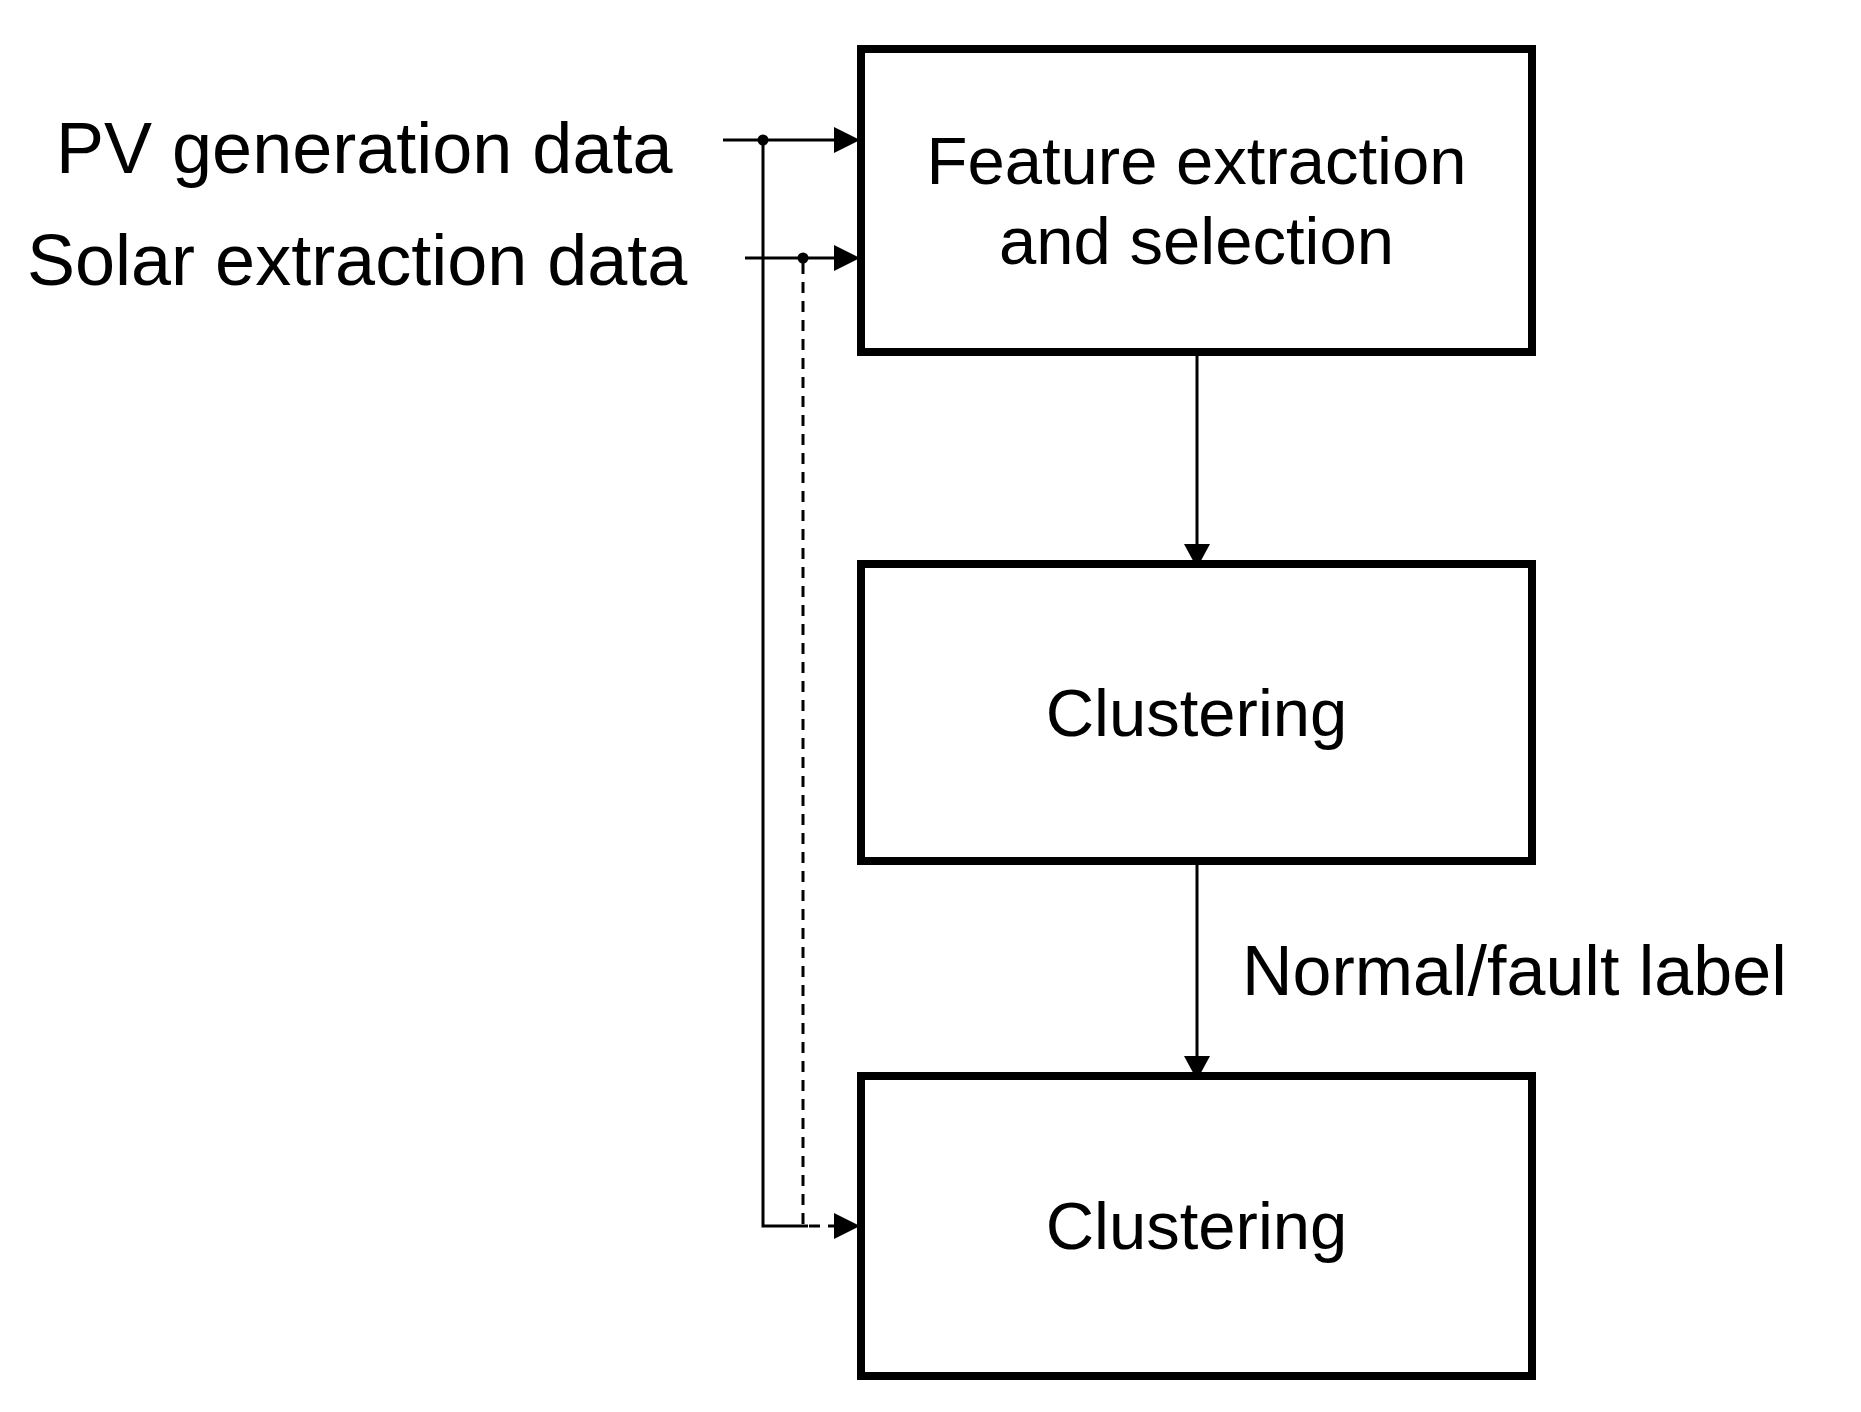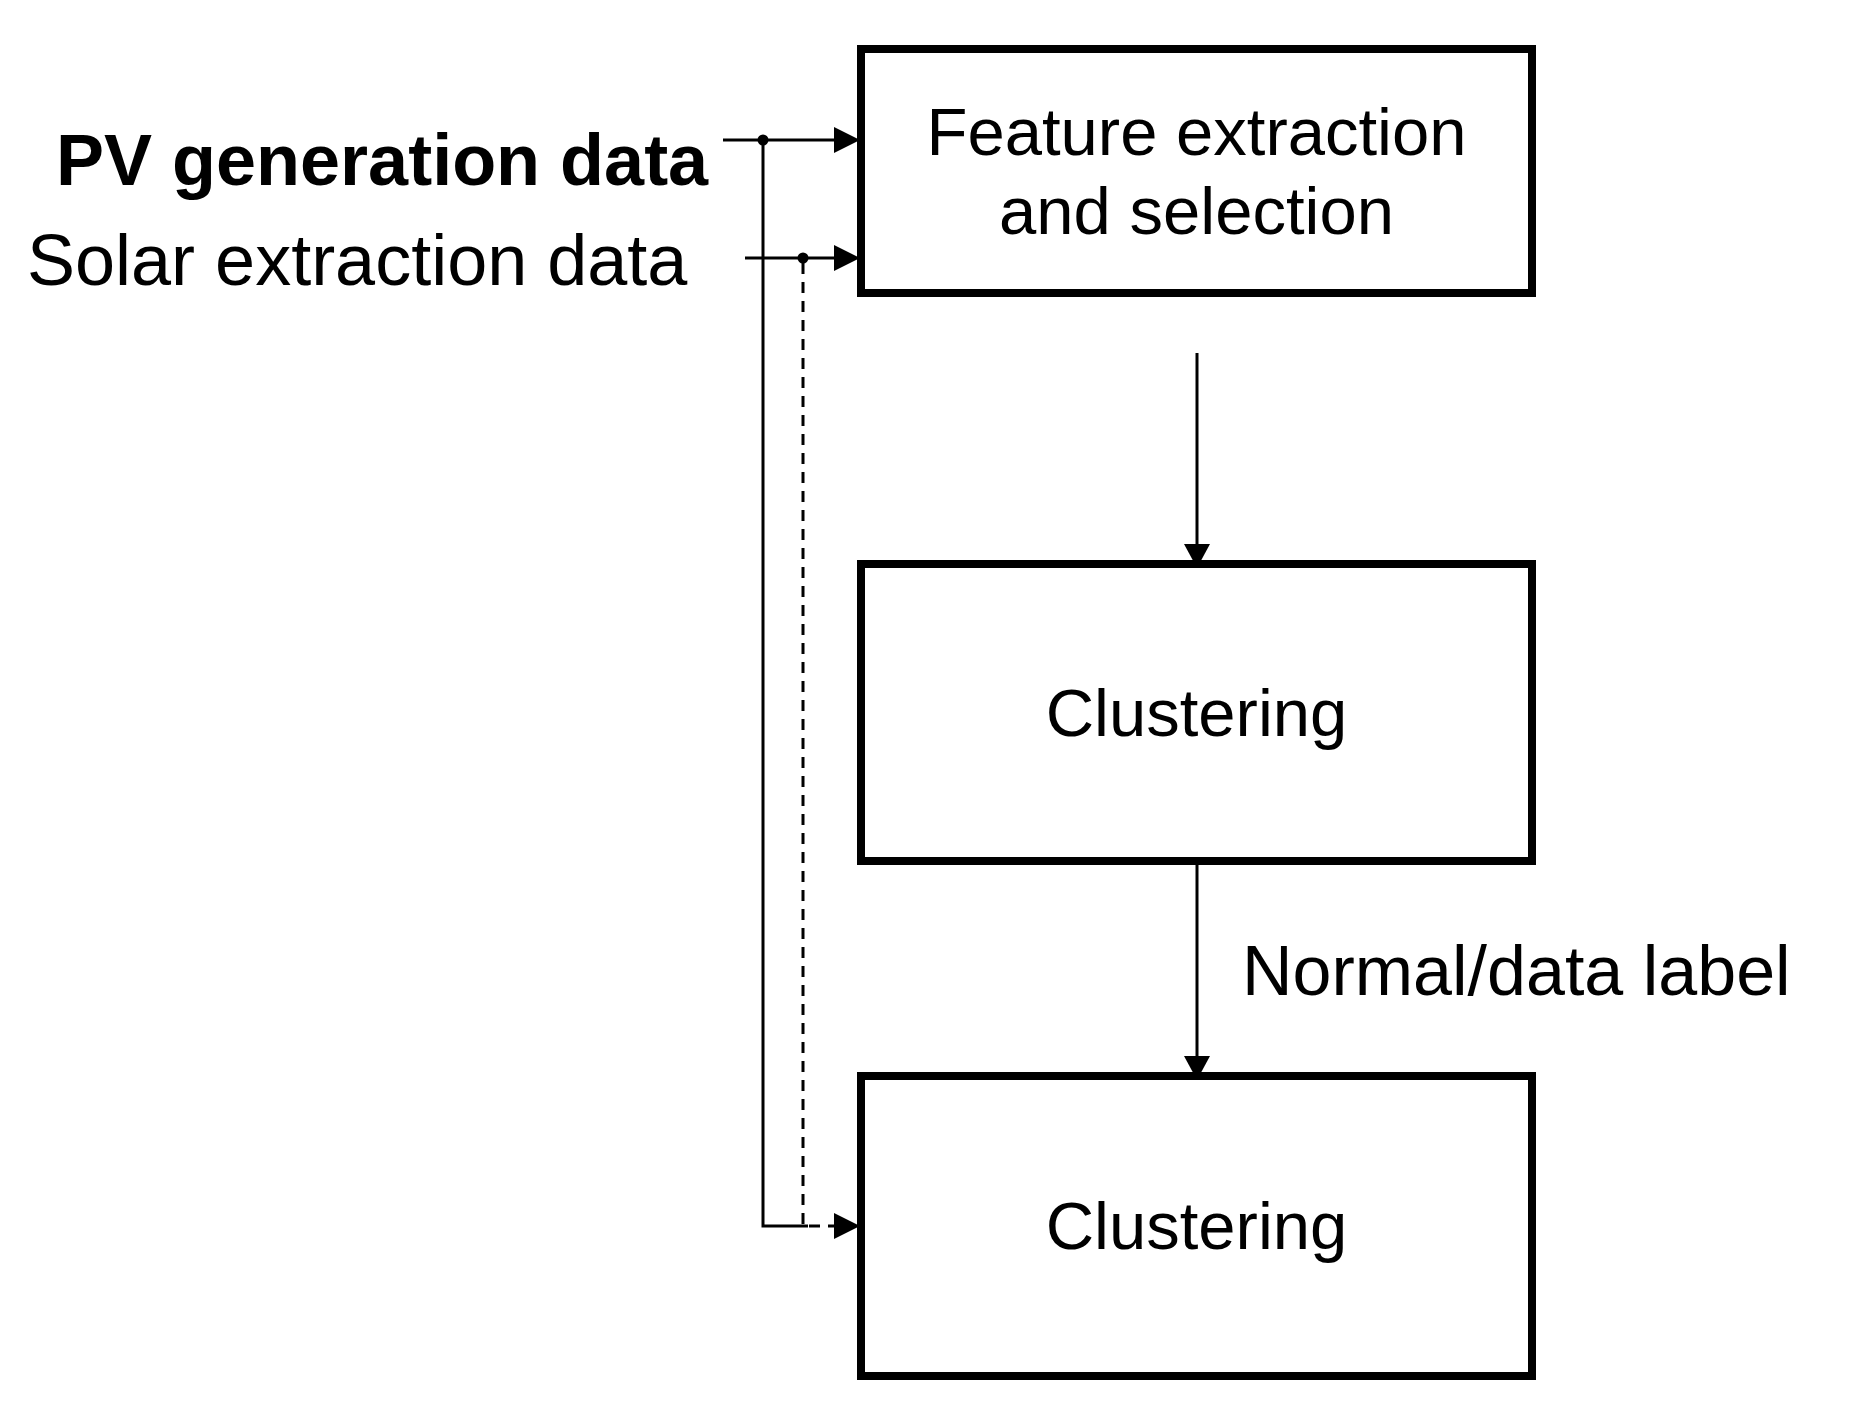--- a/index.html
+++ b/index.html
@@ -38,21 +38,21 @@
     background: #ffffff;
     display: flex;
     flex-direction: column;
     align-items: center;
     justify-content: center;
     text-align: center;
     font-size: 67px;
     line-height: 1.18;
     z-index: 2;
   }
-  #node-feature { left: 857px; top: 45px;  height: 252px; }
+  #node-feature { left: 857px; top: 45px;  height: 311px; }
   #node-clustering { left: 857px; top: 560px; height: 305px; }
   #node-imputation { left: 857px; top: 1072px; height: 308px; }
   #wires {
     position: absolute;
     left: 0; top: 0;
     z-index: 3;
     pointer-events: none;
   }
   .stroke {
     stroke: #000000;
@@ -62,25 +62,25 @@
   .fill {
     fill: #000000;
     stroke: none;
   }
 </style>
 </head>
 <body>
 
 <div id="canvas">
 
-  <div class="side-label" style="left:56px; top:120px;font-weight:bold;">PV generation data</div>
+  <div class="side-label" style="left:56px; top:108px;">PV generation data</div>
 
   <div class="side-label" style="left:27px; top:220px;">Solar extraction data</div>
 
-  <div class="edge-label" style="left:1242px; top:931px;">Normal/data label</div>
+  <div class="edge-label" style="left:1242px; top:931px;">Normal/fault label</div>
 
   <div class="node" id="node-feature">
     <span>Feature extraction</span>
     <span>and selection</span>
   </div>
 
   <div class="node" id="node-clustering">
     <span>Clustering</span>
   </div>
 

